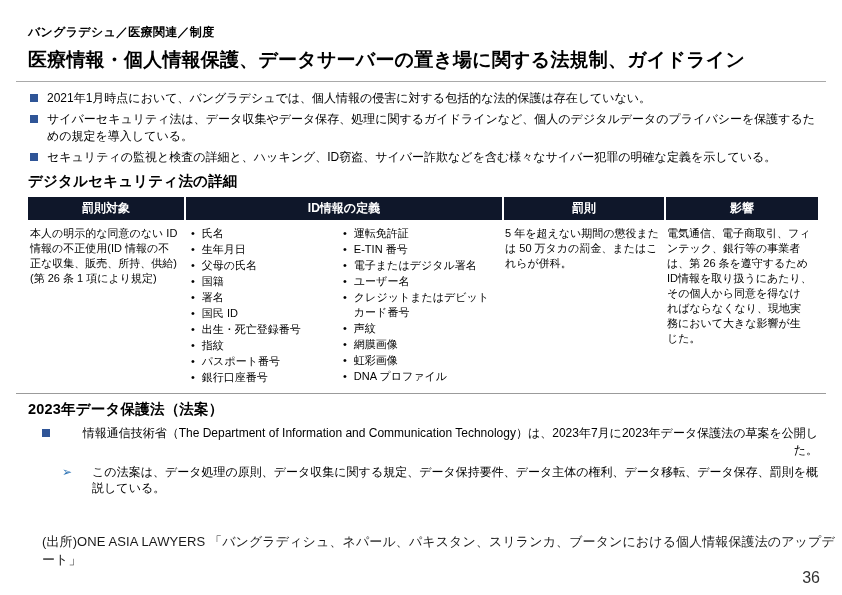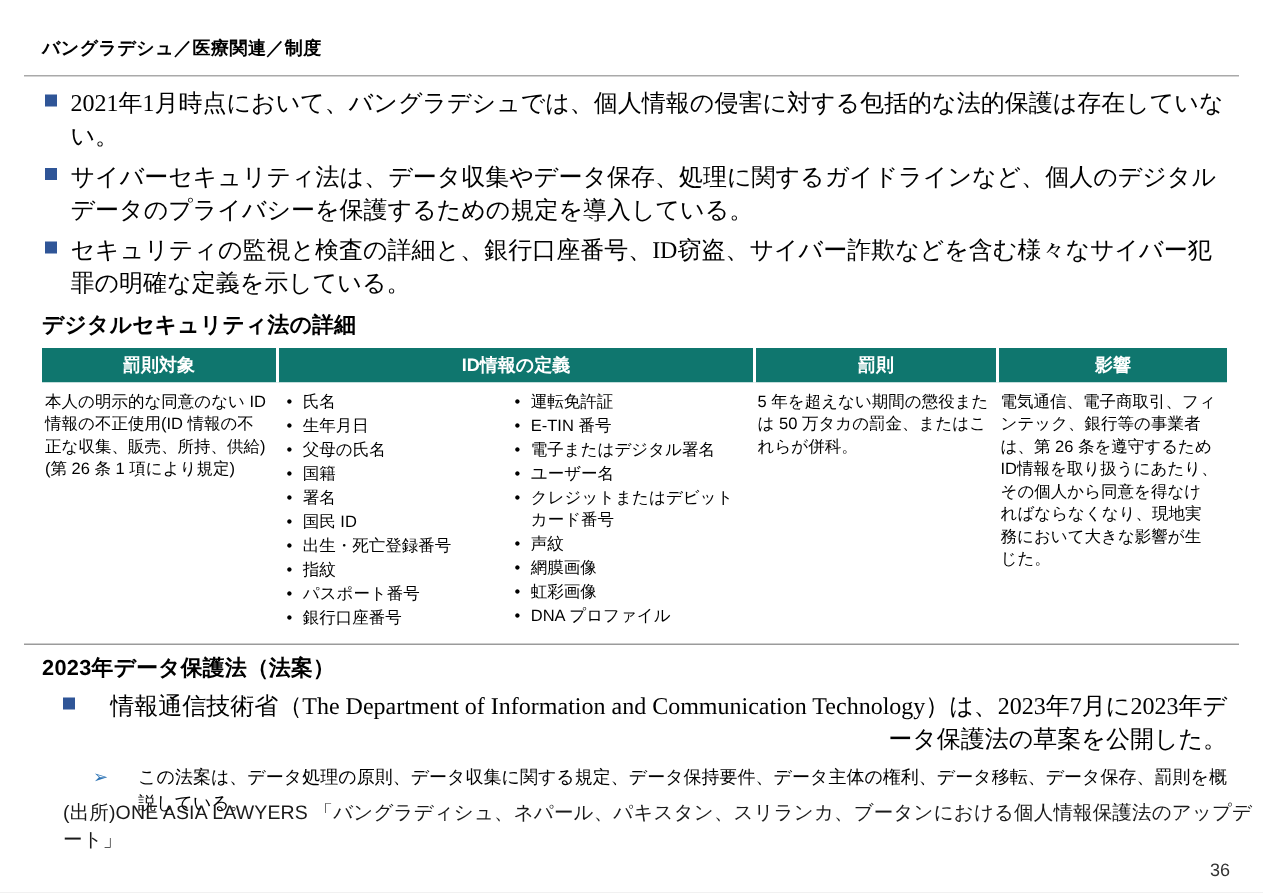--- a/index.html
+++ b/index.html
@@ -9,70 +9,71 @@
     position:relative; width:842px; height:595px; background:#ffffff;
     overflow:hidden; margin:0 auto;
   }
   .inner{ padding:24px 24px 0 28px; }
   .breadcrumb{ font-size:12px; font-weight:bold; letter-spacing:.3px; margin-bottom:7px; }
   .page-title{ font-size:19px; font-weight:bold; letter-spacing:.2px; line-height:1.25; }
   .title-rule{ border:none; border-top:1.5px solid #a9a9a9; margin:9px -8px 8px -12px; }
   .sec-heading{ font-size:14.5px; font-weight:bold; margin:6px 0 6px 0; letter-spacing:.2px; }
 
   
-  .blt{ display:flex; margin:0 0 5px 2px; font-size:16px; line-height:1.38;font-family:Liberation Serif, serif; }
+  .blt{ display:flex; margin:0 0 5px 2px; font-size:12px; line-height:1.38; }
   .blt .sq{ flex:0 0 auto; width:8px; height:8px; background:#2f5597; margin:4px 9px 0 0; }
   .blt .txt{ flex:1 1 auto; }
 
   
   .sub{ display:flex; margin:2px 0 5px 34px; font-size:12px; line-height:1.38; }
   .sub .ar{ flex:0 0 auto; color:#2e74b5; font-size:12px; margin-right:20px; line-height:1.38; }
   .sub .txt{ flex:1 1 auto; }
   .lv1{ margin-left:14px;text-align:right; }
 
   
   .law-table{ width:790px; border-collapse:collapse; margin:2px 0 0 0; font-size:11px; }
   .law-table th{
-    background:#0f766e; color:#ffffff; font-weight:bold; font-size:12px;
+    background:#0f172a; color:#ffffff; font-weight:bold; font-size:12px;
     padding:3px 4px; text-align:center; border-left:2px solid #ffffff; border-bottom:2px solid #ffffff;
   }
   .law-table th:first-child{ border-left:none; }
   .law-table td{ vertical-align:top; padding:4px 6px 4px 2px; line-height:1.36; }
   .id-cols{ display:flex; }
   .id-col{ list-style:none; }
   .id-col.left{ width:152px; flex:0 0 auto; }
   .id-col.right{ flex:1 1 auto; }
   .id-col li{ display:flex; margin-bottom:1px; }
   .id-col .dot{ flex:0 0 auto; margin:0 7px 0 4px; }
   .table-rule{ border:none; border-top:1.5px solid #9b9b9b; margin:4px -8px 6px -12px; }
 
   .source{ position:absolute; left:22px; bottom:26px; font-size:13px; color:#1a1a1a; letter-spacing:.1px;padding-left:20px; }
-  .page-num{ position:absolute; right:22px; bottom:8px; font-size:12px; color:#333; }
+  .page-num{ position:absolute; right:22px; bottom:8px; font-size:16px; color:#333; }
 </style>
 </head>
 <body>
 
 <div class="slide">
   <div class="inner">
     <div class="breadcrumb">バングラデシュ／医療関連／制度</div>
+    <div class="page-title">医療情報・個人情報保護、データサーバーの置き場に関する法規制、ガイドライン</div>
     <hr class="title-rule">
 
 
     <div>
       <div class="blt">
         <span class="sq"></span>
         <span class="txt">2021年1月時点において、バングラデシュでは、個人情報の侵害に対する包括的な法的保護は存在していない。</span>
       </div>
       <div class="blt">
         <span class="sq"></span>
         <span class="txt">サイバーセキュリティ法は、データ収集やデータ保存、処理に関するガイドラインなど、個人のデジタルデータのプライバシーを保護するための規定を導入している。</span>
       </div>
       <div class="blt">
         <span class="sq"></span>
-        <span class="txt">セキュリティの監視と検査の詳細と、銀行口座番号、ID窃盗、サイバー詐欺などを含む様々なサイバー犯罪の明確な定義を示している。</span>
+        <span class="txt">セキュリティの監視と検査の詳細と、ハッキング、ID窃盗、サイバー詐欺などを含む様々なサイバー犯罪の明確な定義を示している。</span>
       </div>
     </div>
 
     <div class="sec-heading">デジタルセキュリティ法の詳細</div>
 
     <table class="law-table">
       <colgroup>
         <col style="width:157px">
           <col style="width:318px">
           <col style="width:162px">

